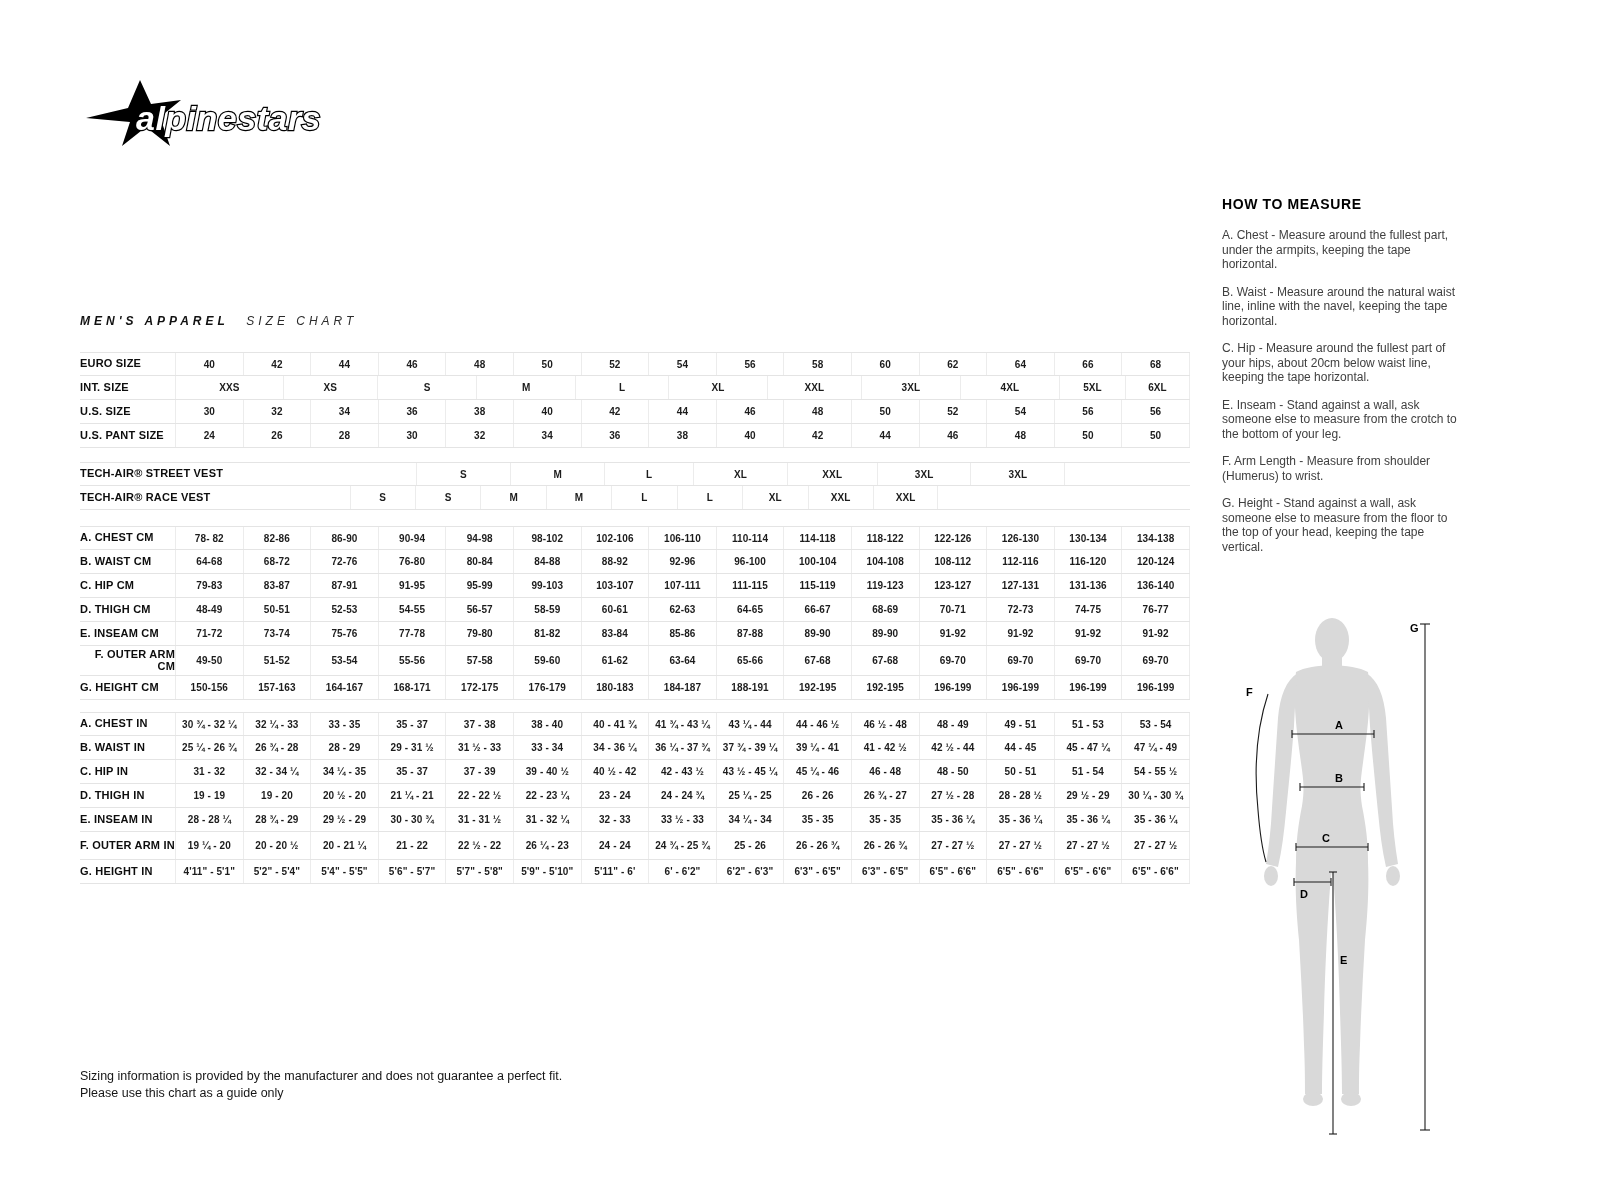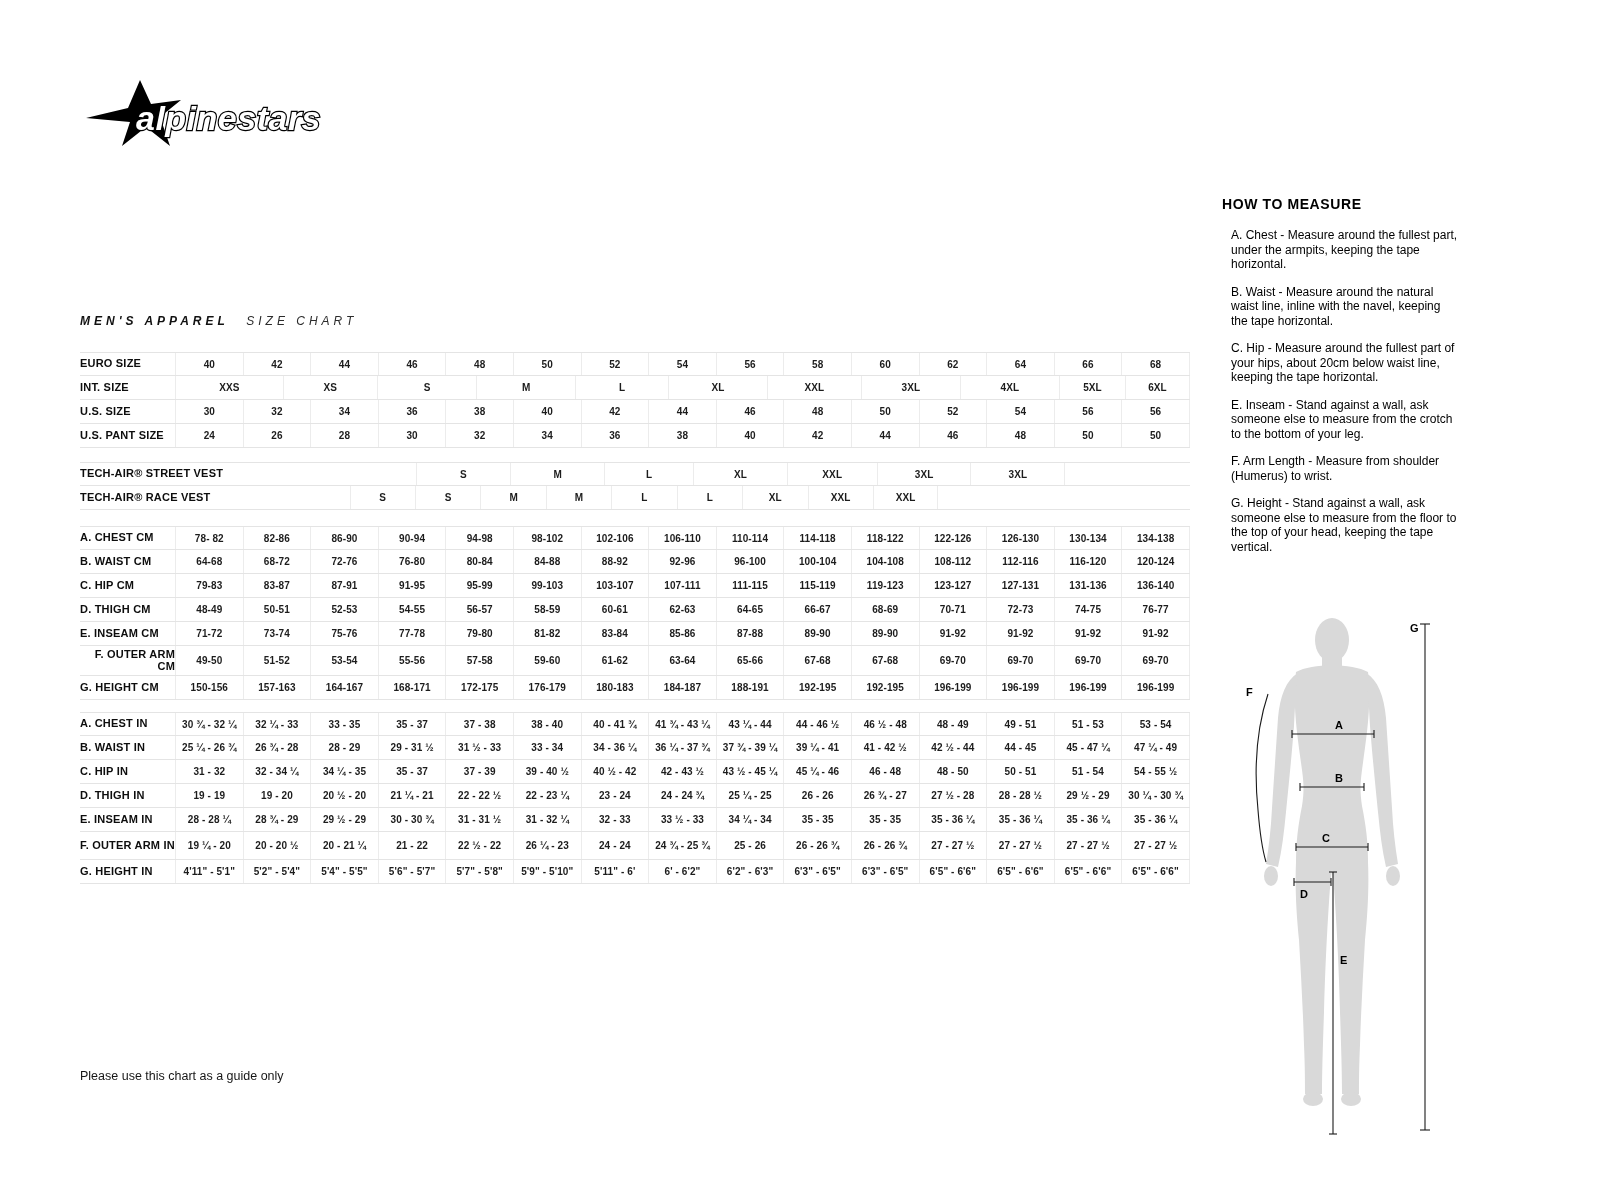--- a/index.html
+++ b/index.html
@@ -28,21 +28,21 @@
           font-size:10px;font-weight:700;color:#1c1c1c;box-sizing:border-box;
           border-left:1px solid #ececec;white-space:nowrap;letter-spacing:.1px;}
   .t-cell.blank{border-left:none;}
   .t-cell.cap{border-right:1px solid #ececec;}
   .t-row[data-name="table-row-tech-air-street-vest"] .t-label,
   .t-row[data-name="table-row-tech-air-race-vest"] .t-label{white-space:nowrap;overflow:visible;}
 
   
   .measure-panel{position:absolute;left:1222px;top:196px;width:238px;}
   .measure-title{font-size:14px;font-weight:800;letter-spacing:.6px;margin:0 0 16px 0;color:#000;}
-  .measure-item{font-size:12px;line-height:14.5px;margin:0 0 13px 9px;color:#000000;}
+  .measure-item{font-size:12px;line-height:14.5px;margin:0 0 13px 0;color:#404040;}
 
   
   .figure-wrap{position:absolute;left:1232px;top:610px;width:210px;height:540px;}
   .sil{fill:#d9d9d9;}
   .meas{stroke:#1a1a1a;stroke-width:1.1;fill:none;}
   .meas-label{font-family:"Liberation Sans",sans-serif;font-size:11px;font-weight:700;
               fill:#000;stroke:none;}
 
   
   .footer{position:absolute;left:80px;top:1068px;font-size:12.5px;line-height:17px;color:#161616;}
@@ -515,16 +515,17 @@
 
         <line class="meas" x1="193" y1="14" x2="193" y2="520"></line>
         <line class="meas" x1="188" y1="14" x2="198" y2="14"></line>
         <line class="meas" x1="188" y1="520" x2="198" y2="520"></line>
         <text class="meas-label" x="178" y="22" data-name="figure-label-height">G</text>
       </g>
     </svg>
   </div>
 
   <div class="footer" data-name="footer-note">
+    <div data-name="footer-line-1">Sizing information is provided by the manufacturer and does not guarantee a perfect fit.</div>
     <div data-name="footer-line-2">Please use this chart as a guide only</div>
   </div>
 
 </div>
 
 </body></html>

